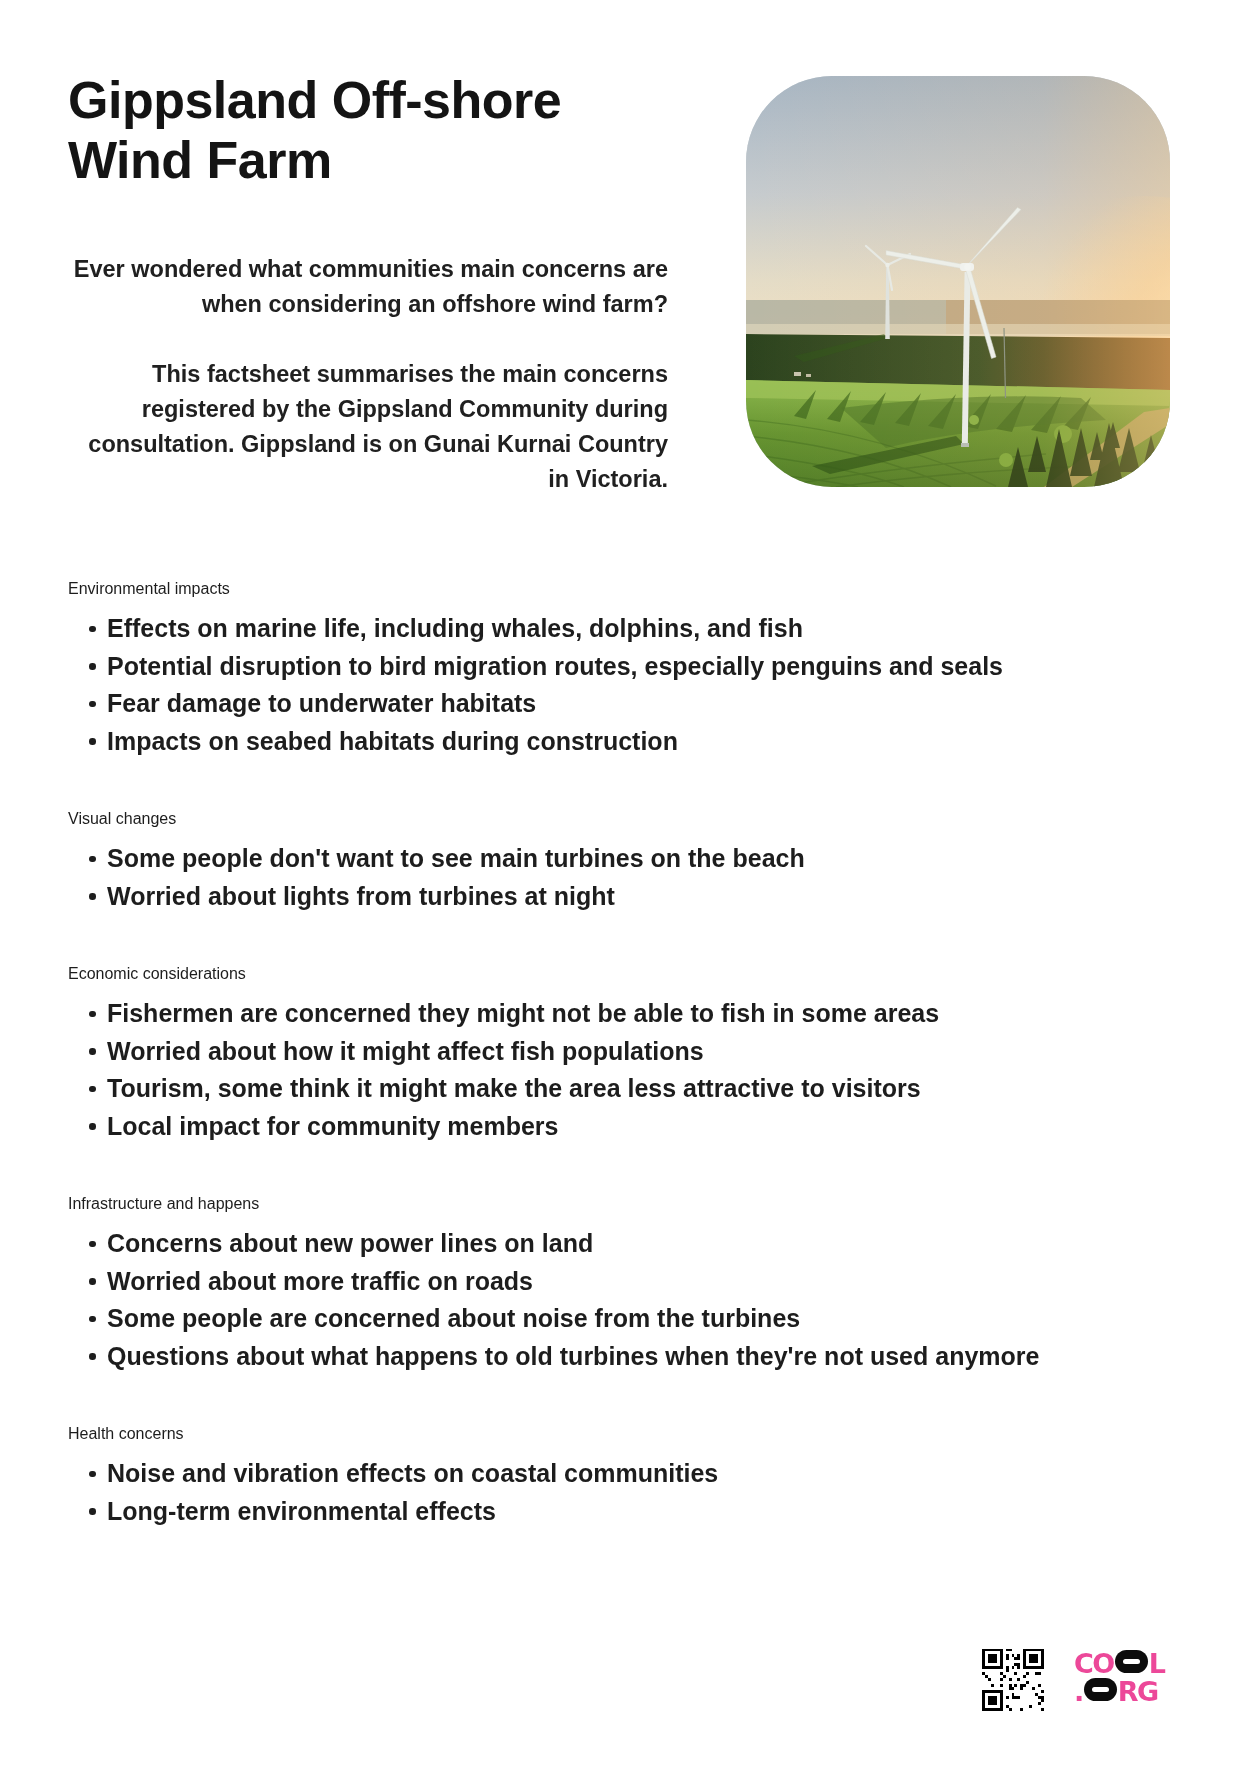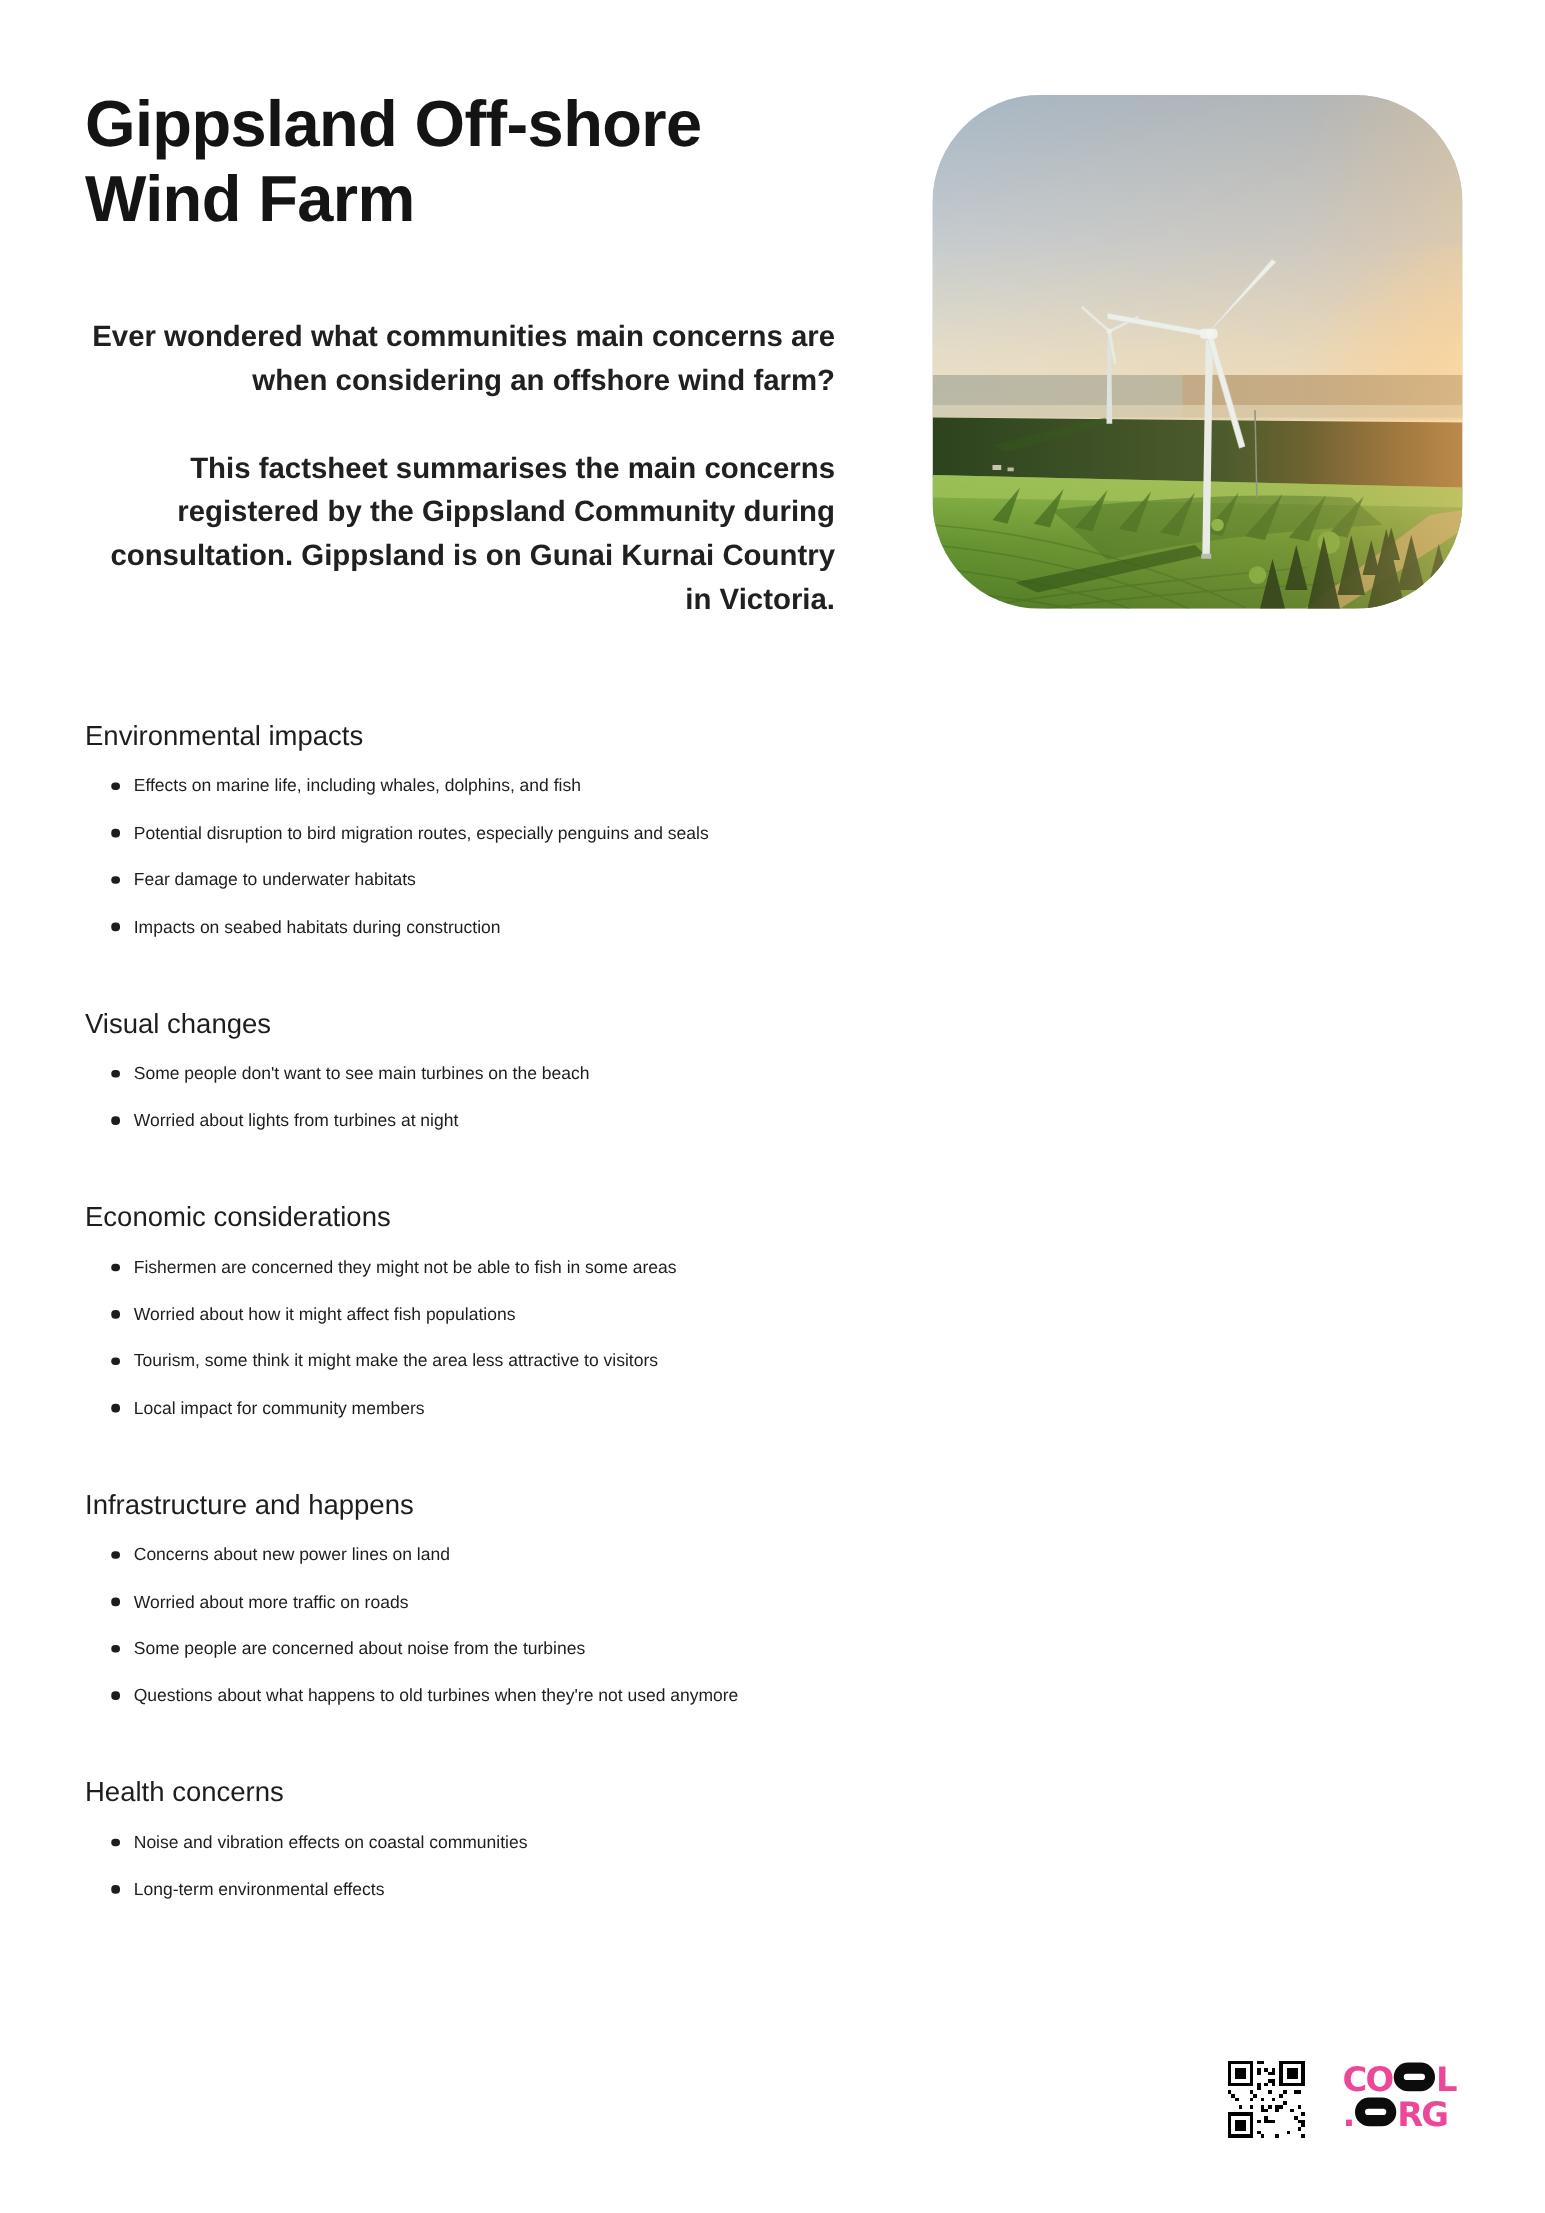--- a/index.html
+++ b/index.html
@@ -17,25 +17,25 @@
   }
   .intro-q{top:252px;}
   .intro-d{top:357px;}
   .photo{
     position:absolute;left:746px;top:76px;width:424px;height:411px;
     border-radius:86px;overflow:hidden;background:#cfd6d9;
   }
   .photo svg{display:block;}
   .content{position:absolute;left:68px;top:574px;width:1110px;}
   .content h2{
-    margin:0 0 6px 0;font-size:22px;line-height:30px;font-weight:normal;color:#1d1d1d;
+    margin:0 0 6px 0;font-size:16px;line-height:30px;font-weight:normal;color:#1d1d1d;
   }
   .content ul{list-style:none;margin:0 0 44px 0;padding:0;}
   .content li{
-    position:relative;padding-left:39px;font-size:14px;line-height:37.5px;color:#1d1d1d;
+    position:relative;padding-left:39px;font-size:25px;line-height:37.5px;color:#1d1d1d;font-weight:bold;
   }
   .content li::before{
     content:"";position:absolute;left:21px;top:15.5px;width:6.5px;height:6.5px;
     border-radius:50%;background:#1d1d1d;
   }
   .qr{position:absolute;left:982px;top:1648px;width:62px;height:63px;}
   .qr svg{width:100%;height:100%;}
   .logo{position:absolute;left:1074px;top:1650px;color:#ec4899;}
   .logo-row{
     display:flex;align-items:baseline;height:28px;

